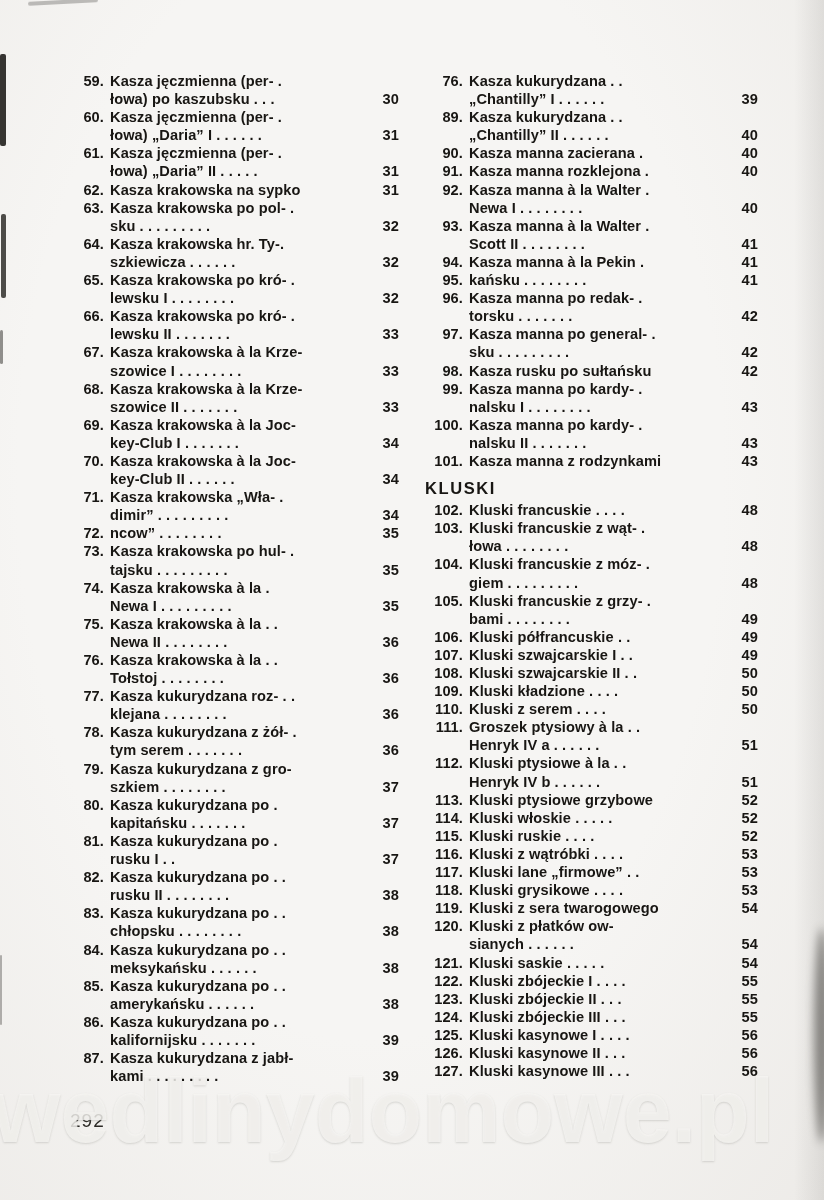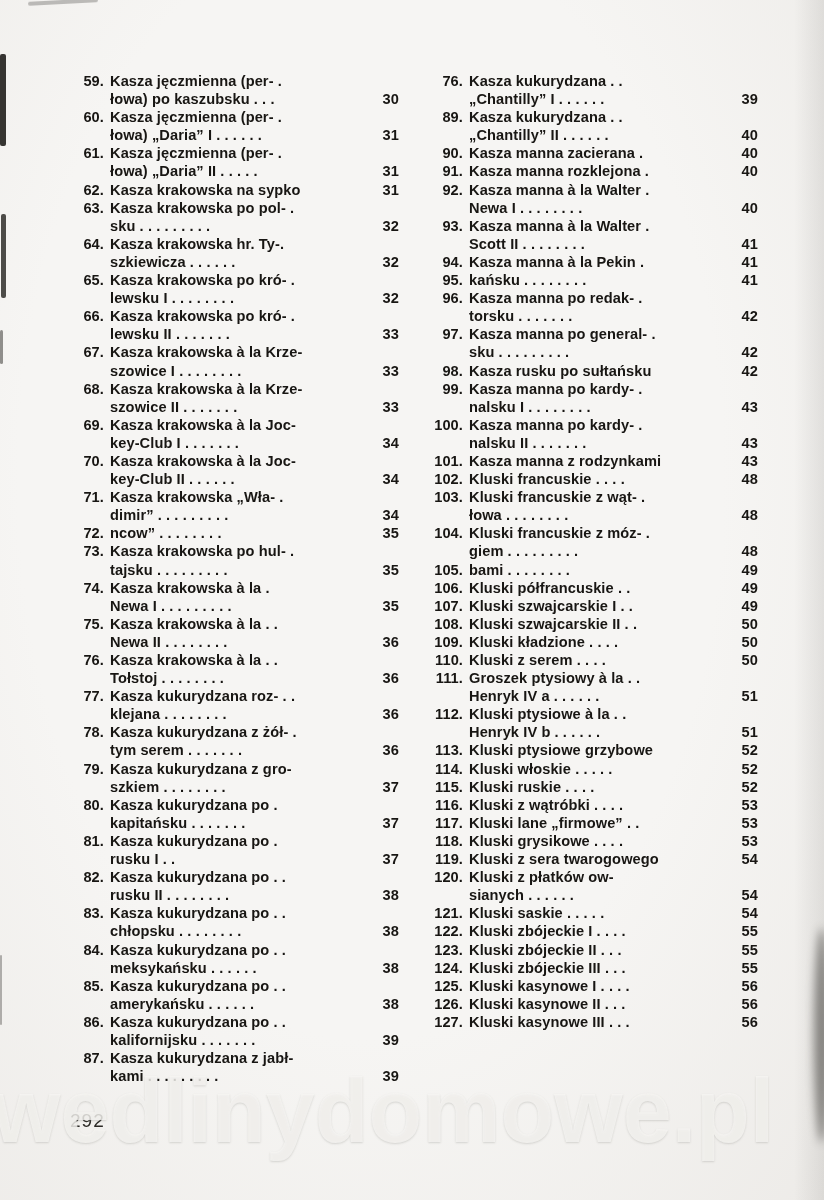--- a/index.html
+++ b/index.html
@@ -531,20 +531,21 @@
           <div class="entry">
             <div class="num">101.</div>
             <div class="body">
               <div class="line last">
                 <span class="txt">Kasza manna z rodzynkami</span>
                 <span class="pg">43</span>
               </div>
             </div>
           </div>
         </div>
+      <div class="section-heading">KLUSKI</div>
       <div id="col-right-bottom">
           <div class="entry">
             <div class="num">102.</div>
             <div class="body">
               <div class="line last">
                 <span class="txt">Kluski francuskie . . . .</span>
                 <span class="pg">48</span>
               </div>
             </div>
           </div>
@@ -564,20 +565,21 @@
               <div class="line"><span class="txt">Kluski francuskie z móz- .</span></div>
               <div class="line last">
                 <span class="txt">giem . . . . . . . . .</span>
                 <span class="pg">48</span>
               </div>
             </div>
           </div>
           <div class="entry">
             <div class="num">105.</div>
             <div class="body">
+              <div class="line"><span class="txt">Kluski francuskie z grzy- .</span></div>
               <div class="line last">
                 <span class="txt">bami . . . . . . . .</span>
                 <span class="pg">49</span>
               </div>
             </div>
           </div>
           <div class="entry">
             <div class="num">106.</div>
             <div class="body">
               <div class="line last">

